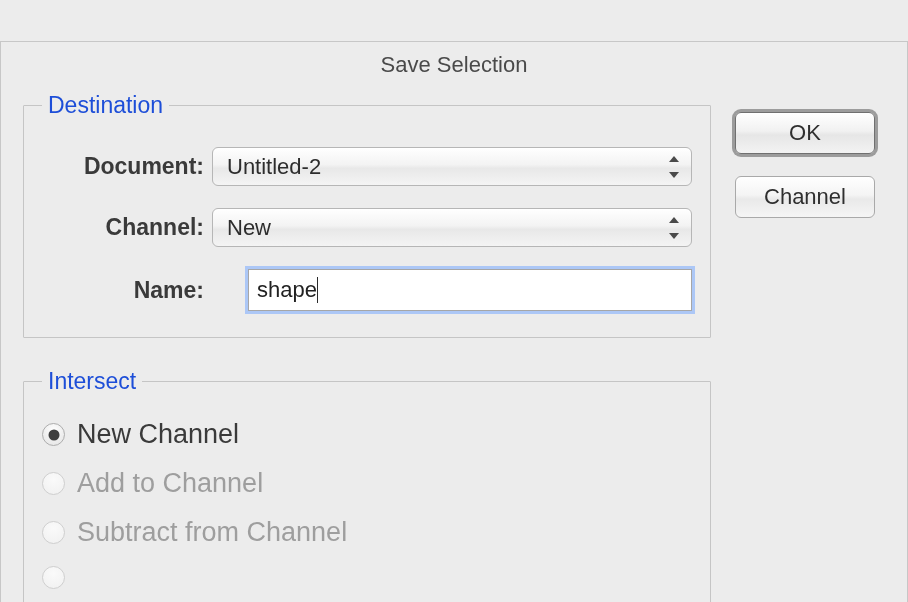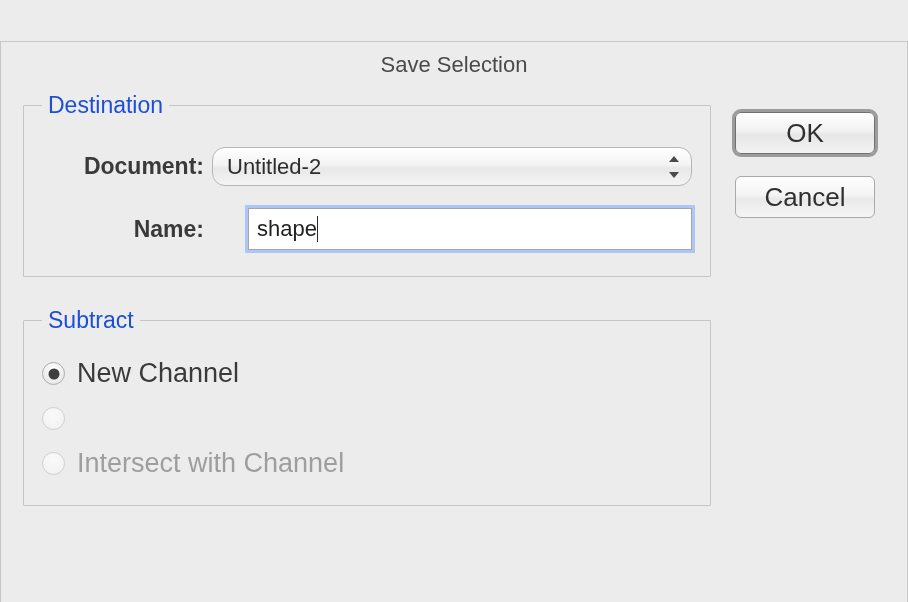--- a/index.html
+++ b/index.html
@@ -60,21 +60,21 @@
     font-size: 23px;
     color: #3a3a3a;
     font-weight: bold;
   }
   .row .control { flex: 1; }
 
   .select {
     position: relative;
     height: 39px;
     border: 1px solid #b6b6b6;
-    border-radius: 13px;
+    border-radius: 6px;
     background: linear-gradient(#ffffff, #f3f3f3 45%, #e8e8e8 55%, #f4f4f4);
     box-shadow: 0 1px 0 rgba(255,255,255,0.6) inset;
     display: flex;
     align-items: center;
     padding: 0 34px 0 14px;
     cursor: default;
   }
   .select .value { font-size: 22px; color: #2d2d2d; }
   .select .chevrons {
     position: absolute;
@@ -150,21 +150,21 @@
   .btn {
     display: block;
     width: 140px;
     height: 42px;
     margin-bottom: 22px;
     border: 1px solid #a9a9a9;
     border-radius: 6px;
     background: linear-gradient(#ffffff, #f4f4f4 45%, #e9e9e9 55%, #f5f5f5);
     text-align: center;
     line-height: 40px;
-    font-size: 26px;
+    font-size: 22px;
     color: #2f2f2f;
     cursor: default;
   }
   .btn.default {
     border: 1px solid #707070;
     box-shadow: 0 0 0 3px #9c9c9c;
     background: linear-gradient(#ffffff, #f1f1f1 45%, #e6e6e6 55%, #f3f3f3);
   }
 </style>
 </head>
@@ -182,48 +182,61 @@
         <div class="row">
           <div class="label">Document:</div>
           <div class="control">
             <div class="select">
               <span class="value">Untitled-2</span>
               <span class="chevrons"></span>
             </div>
           </div>
         </div>
 
+        <div class="row">
+          <div class="label">Channel:</div>
+          <div class="control">
+            <div class="select">
+              <span class="value">New</span>
+              <span class="chevrons"></span>
+            </div>
+          </div>
+        </div>
 
         <div class="row">
           <div class="label">Name:</div>
           <div class="control">
             <div class="textfield">
               <span class="text">shape</span>
               <span class="caret"></span>
             </div>
           </div>
         </div>
       </fieldset>
 
       <fieldset class="group">
-        <legend>Subtract</legend>
+        <legend>Intersect</legend>
 
         <div class="radio-row">
           <span class="radio checked"></span>
           <span class="radio-label">New Channel</span>
         </div>
         <div class="radio-row">
           <span class="radio disabled"></span>
+          <span class="radio-label disabled">Add to Channel</span>
         </div>
         <div class="radio-row">
           <span class="radio disabled"></span>
-          <span class="radio-label disabled">Intersect with Channel</span>
+          <span class="radio-label disabled">Subtract from Channel</span>
+        </div>
+        <div class="radio-row">
+          <span class="radio disabled"></span>
         </div>
       </fieldset>
 
     </div>
 
     <div class="buttons">
       <div class="btn default">OK</div>
-      <div class="btn">Cancel</div>
+      <div class="btn">Channel</div>
     </div>
   </div>
 </div>
 
 </body></html>

